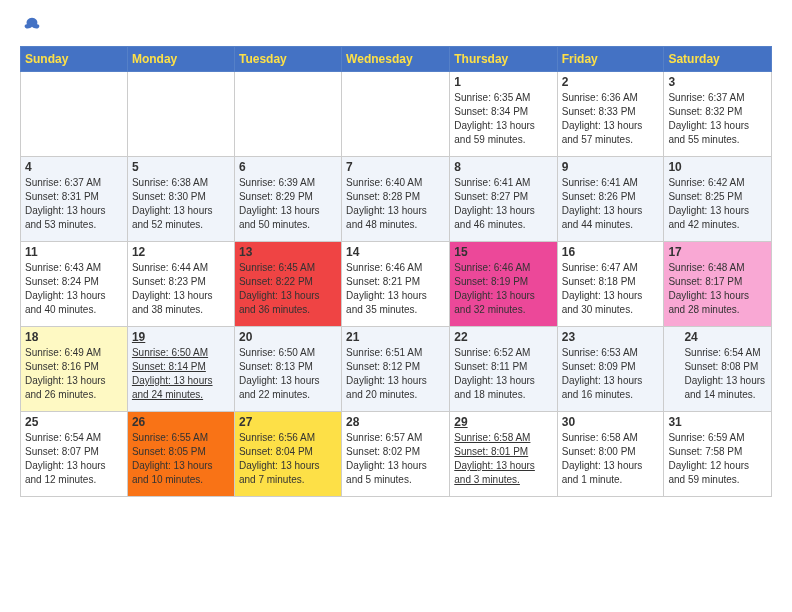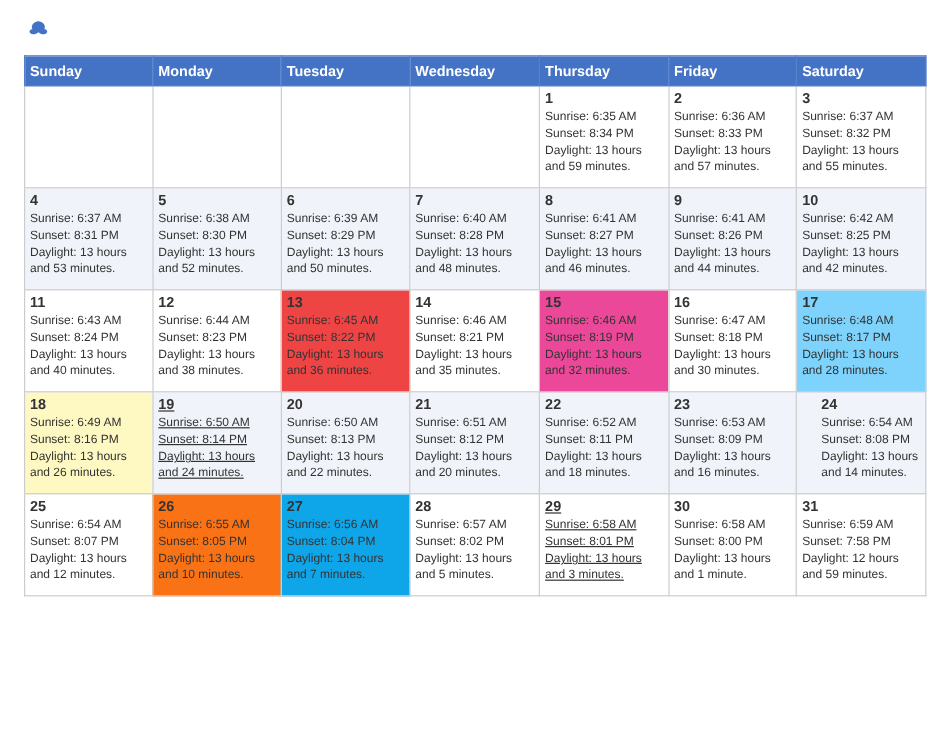--- a/index.html
+++ b/index.html
@@ -57,21 +57,21 @@
       font-size: 15px;
       color: #555;
     }
     .calendar {
       width: 100%;
       border-collapse: collapse;
       border: 1px solid #ccc;
     }
     .calendar th {
       background-color: #4472c4;
-      color: #ffffff;
+      color: #fde047;
       font-size: 12px;
       font-weight: bold;
       padding: 5px 4px;
       text-align: left;
       border: 1px solid #5580c8;
     }
     .calendar td {
       width: 110px;
       vertical-align: top;
       padding: 3px 4px;
@@ -201,21 +201,21 @@
             <div class="day-info">Sunrise: 6:46 AM<br>Sunset: 8:21 PM<br>Daylight: 13 hours<br>and 35 minutes.</div>
           </td>
           <td style="background: #ec4899;">
             <span class="day-number">15</span>
             <div class="day-info">Sunrise: 6:46 AM<br>Sunset: 8:19 PM<br>Daylight: 13 hours<br>and 32 minutes.</div>
           </td>
           <td style="background: rgb(255, 255, 255);">
             <span class="day-number">16</span>
             <div class="day-info">Sunrise: 6:47 AM<br>Sunset: 8:18 PM<br>Daylight: 13 hours<br>and 30 minutes.</div>
           </td>
-          <td style="background: #7dd3fc;">
+          <td style="background: #f9a8d4;">
             <span class="day-number">17</span>
             <div class="day-info">Sunrise: 6:48 AM<br>Sunset: 8:17 PM<br>Daylight: 13 hours<br>and 28 minutes.</div>
           </td>
         </tr>
         <tr>
           <td style="background: #fef9c3;">
             <span class="day-number">18</span>
             <div class="day-info">Sunrise: 6:49 AM<br>Sunset: 8:16 PM<br>Daylight: 13 hours<br>and 26 minutes.</div>
           </td>
           <td style="background: rgb(240, 244, 250); text-decoration: underline;">
@@ -245,21 +245,21 @@
         </tr>
         <tr>
           <td style="background: rgb(255, 255, 255);">
             <span class="day-number">25</span>
             <div class="day-info">Sunrise: 6:54 AM<br>Sunset: 8:07 PM<br>Daylight: 13 hours<br>and 12 minutes.</div>
           </td>
           <td style="background: #f97316;">
             <span class="day-number">26</span>
             <div class="day-info">Sunrise: 6:55 AM<br>Sunset: 8:05 PM<br>Daylight: 13 hours<br>and 10 minutes.</div>
           </td>
-          <td style="background: #0ea5e9;">
+          <td style="background: #fde047;">
             <span class="day-number">27</span>
             <div class="day-info">Sunrise: 6:56 AM<br>Sunset: 8:04 PM<br>Daylight: 13 hours<br>and 7 minutes.</div>
           </td>
           <td style="background: rgb(255, 255, 255);">
             <span class="day-number">28</span>
             <div class="day-info">Sunrise: 6:57 AM<br>Sunset: 8:02 PM<br>Daylight: 13 hours<br>and 5 minutes.</div>
           </td>
           <td style="background: rgb(255, 255, 255); text-decoration: underline;">
             <span class="day-number">29</span>
             <div class="day-info">Sunrise: 6:58 AM<br>Sunset: 8:01 PM<br>Daylight: 13 hours<br>and 3 minutes.</div>

